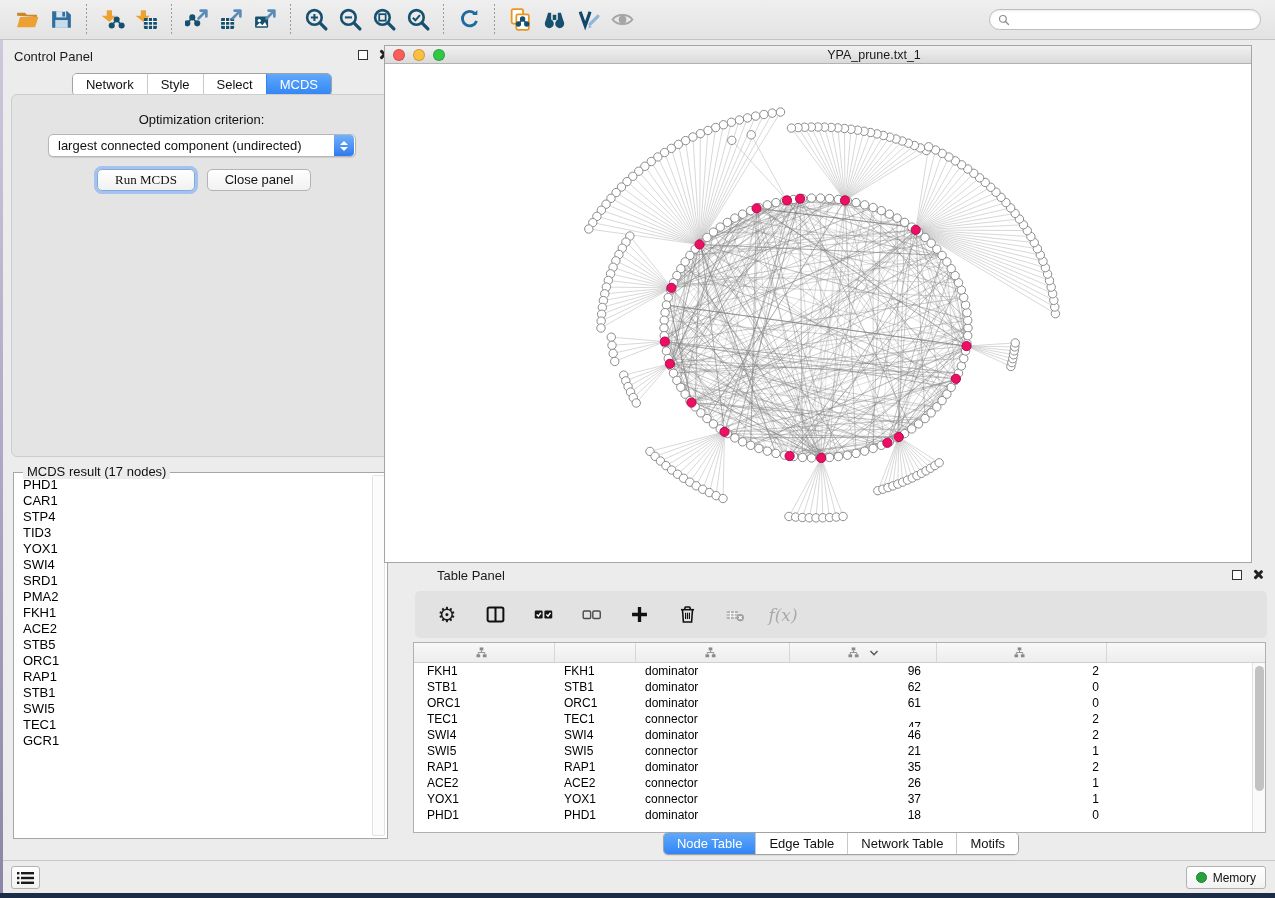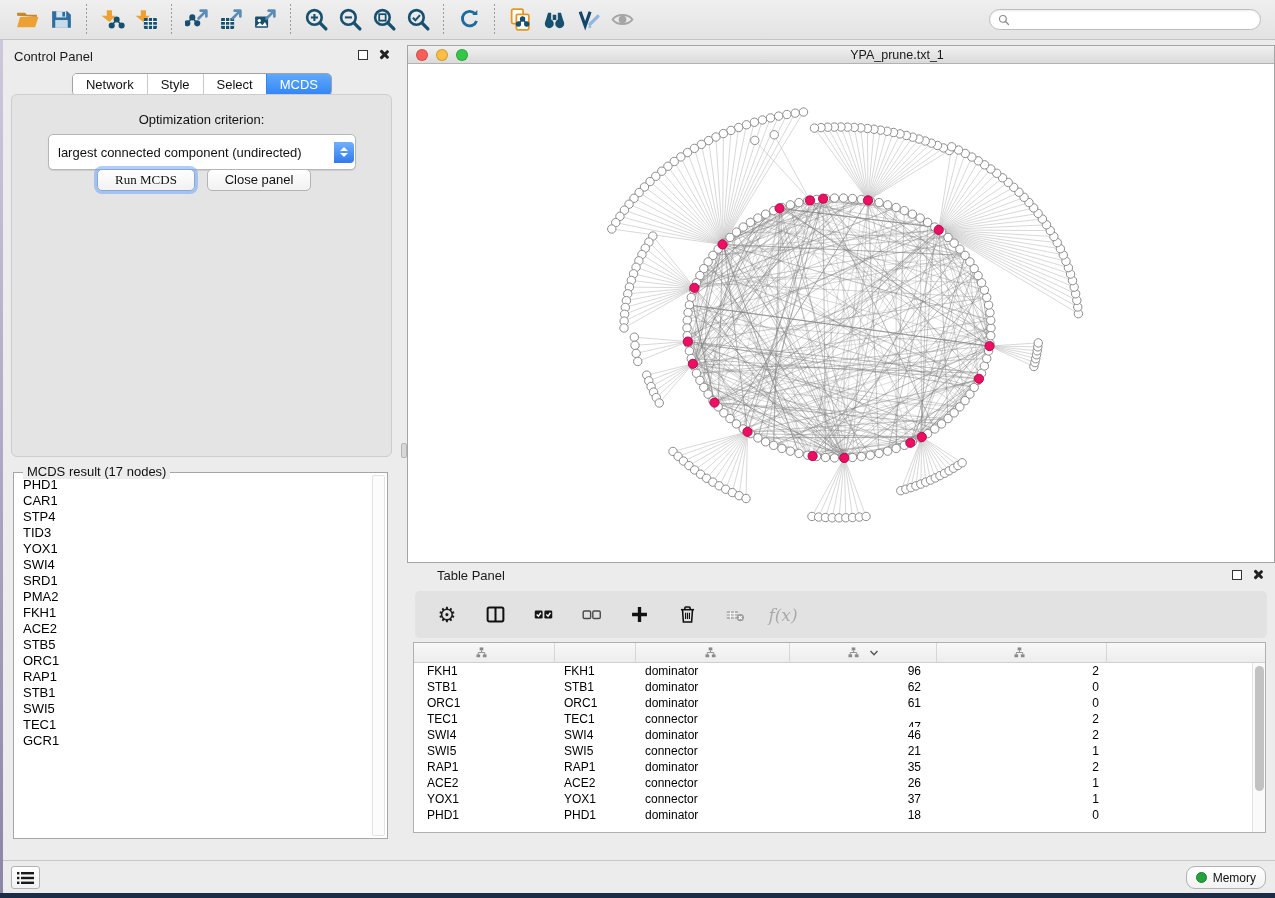--- a/index.html
+++ b/index.html
@@ -44,21 +44,21 @@
   .seg { display:inline-flex; border:1px solid #a2a2a2; border-radius:5px; overflow:hidden;
     background:#fff; box-shadow:0 1px 1px rgba(0,0,0,.08); }
   .seg .tab { padding:0 13px; height:21px; line-height:21px; font-size:13px; color:#111;
     background:#fff; border-left:1px solid #c9c9c9; }
   .seg .tab:first-child { border-left:none; }
   .seg .tab.sel { background:linear-gradient(#5fa9fb,#3285f5); color:#fff; border-left-color:#3285f5; }
   .cp-tabs { position:absolute; top:33px; left:0; width:100%; text-align:center; }
   .cp-box { position:absolute; top:54px; left:8px; width:381px; height:363px;
     background:#e4e4e4; border:1px solid #cdcdcd; border-radius:6px; }
   .opt-label { position:absolute; top:17px; width:100%; text-align:center; font-size:13px; color:#111; }
-  .dropdown { position:absolute; top:39px; left:36px; width:308px; height:36px; background:#fff;
+  .dropdown { position:absolute; top:39px; left:36px; width:308px; height:23px; background:#fff;
     border:1px solid #b6b6b6; border-radius:5px; display:flex; align-items:center;
     box-shadow:0 1px 1px rgba(0,0,0,.1); }
   .dropdown .dd-text { flex:1; font-size:13px; padding-left:9px; white-space:nowrap; overflow:hidden; }
   .dd-stepper { width:20px; height:21px; margin-right:1px; border-radius:0 4px 4px 0;
     background:linear-gradient(#71b1fb,#3079f0); display:flex; flex-direction:column;
     align-items:center; justify-content:center; gap:2px; }
   .dd-stepper i { width:0; height:0; border-left:4px solid transparent; border-right:4px solid transparent; }
   .dd-up { border-bottom:4.5px solid #fff; } .dd-down { border-top:4.5px solid #fff; }
   .mac-btn { position:absolute; height:22px; background:linear-gradient(#ffffff,#f1f1f1);
     border:1px solid #b4b4b4; border-radius:5px; font-size:13px; color:#111;
@@ -75,21 +75,21 @@
     background:#fcfcfc; border:1px solid #e3e3e3; border-radius:2px; }
 
   
   .v-splitter { position:absolute; left:401px; top:45px; width:6px; height:518px; }
   .v-grip { position:absolute; left:0; top:398px; width:6px; height:15px;
     background:#d8d8d8; border:1px solid #b5b5b5; border-radius:2px; }
   .h-grip { position:absolute; left:838px; top:559px; width:15px; height:6px;
     background:#d8d8d8; border:1px solid #b5b5b5; border-radius:2px; }
 
   
-  .network-window { position:absolute; left:407px; top:45px; width:868px; height:518px;
+  .network-window { position:absolute; left:384px; top:45px; width:868px; height:518px;
     border:1px solid #a5a5a5; background:#84cc16; }
   .nw-titlebar { position:relative; height:18px; background:linear-gradient(#f1f1f1,#dadada);
     border-bottom:1px solid #b2b2b2; }
   .lights { position:absolute; left:8px; top:3px; display:flex; gap:8px; }
   .light { width:12px; height:12px; border-radius:50%; border:1px solid rgba(0,0,0,.18); }
   .nw-title { position:absolute; left:0; right:0; top:2px; text-align:center; font-size:12.5px;
     color:#1a1a1a; transform:translateX(56px); }
   .nw-canvas { position:absolute; left:0; right:0; top:18px; bottom:0; background:#fff; }
   .nw-canvas svg { width:100%; height:100%; display:block; }
 
@@ -118,21 +118,21 @@
     background:#c2c2c2; border-radius:5px; }
   .tp-tabs { position:absolute; bottom:4px; left:0; width:100%; text-align:center; }
 
   
   .status-bar { position:absolute; left:0; right:0; bottom:5px; height:33px;
     background:#ececec; border-top:1px solid #c6c6c6; }
   .sb-left-btn { position:absolute; left:11px; top:5px; width:29px; height:23px;
     background:linear-gradient(#fff,#f2f2f2); border:1px solid #b2b2b2; border-radius:3px;
     display:flex; align-items:center; justify-content:center; }
   .memory-btn { position:absolute; right:9px; top:5px; height:23px; padding:0 9px;
-    background:linear-gradient(#fff,#f2f2f2); border:1px solid #b2b2b2; border-radius:9px;
+    background:linear-gradient(#fff,#f2f2f2); border:1px solid #b2b2b2; border-radius:3px;
     display:flex; align-items:center; gap:6px; font-size:12px; color:#111;
     font-family:"Liberation Sans",sans-serif; }
   .mem-dot { width:11px; height:11px; border-radius:50%; background:#23a33b;
     border:1px solid #1b7e2d; }
 </style>
 </head>
 <body>
 
 <div id="desktop">
 
@@ -1326,20 +1326,26 @@
             <div class="td-cell" style="width: 81px; text-align: left; padding-left: 9px;">PHD1</div>
             <div class="td-cell" style="width: 154px; text-align: left; padding-left: 9px;">dominator</div>
             <div class="td-cell" style="width: 147px; text-align: right; padding-right: 16px;">18</div>
             <div class="td-cell" style="width: 170px; text-align: right; padding-right: 8px;">0</div>
           </div>
         </div>
       <div class="tp-scroll">
         <div class="tp-thumb"></div>
       </div>
     </div>
+    <div class="tp-tabs"><span class="seg" id="tp-tabs-seg">
+          <span class="tab sel">Node Table</span>
+          <span class="tab">Edge Table</span>
+          <span class="tab">Network Table</span>
+          <span class="tab">Motifs</span>
+        </span></div>
   </div>
 
   <div class="status-bar">
     <div class="sb-left-btn">
       <svg width="17" height="14" viewBox="0 0 17 14">
         <g fill="#1a1a1a">
           <rect x="0" y="1" width="2.4" height="2.4"></rect>
             <rect x="4" y="1" width="13" height="2.4"></rect>
           <rect x="0" y="5.8" width="2.4" height="2.4"></rect>
             <rect x="4" y="5.8" width="13" height="2.4"></rect>

